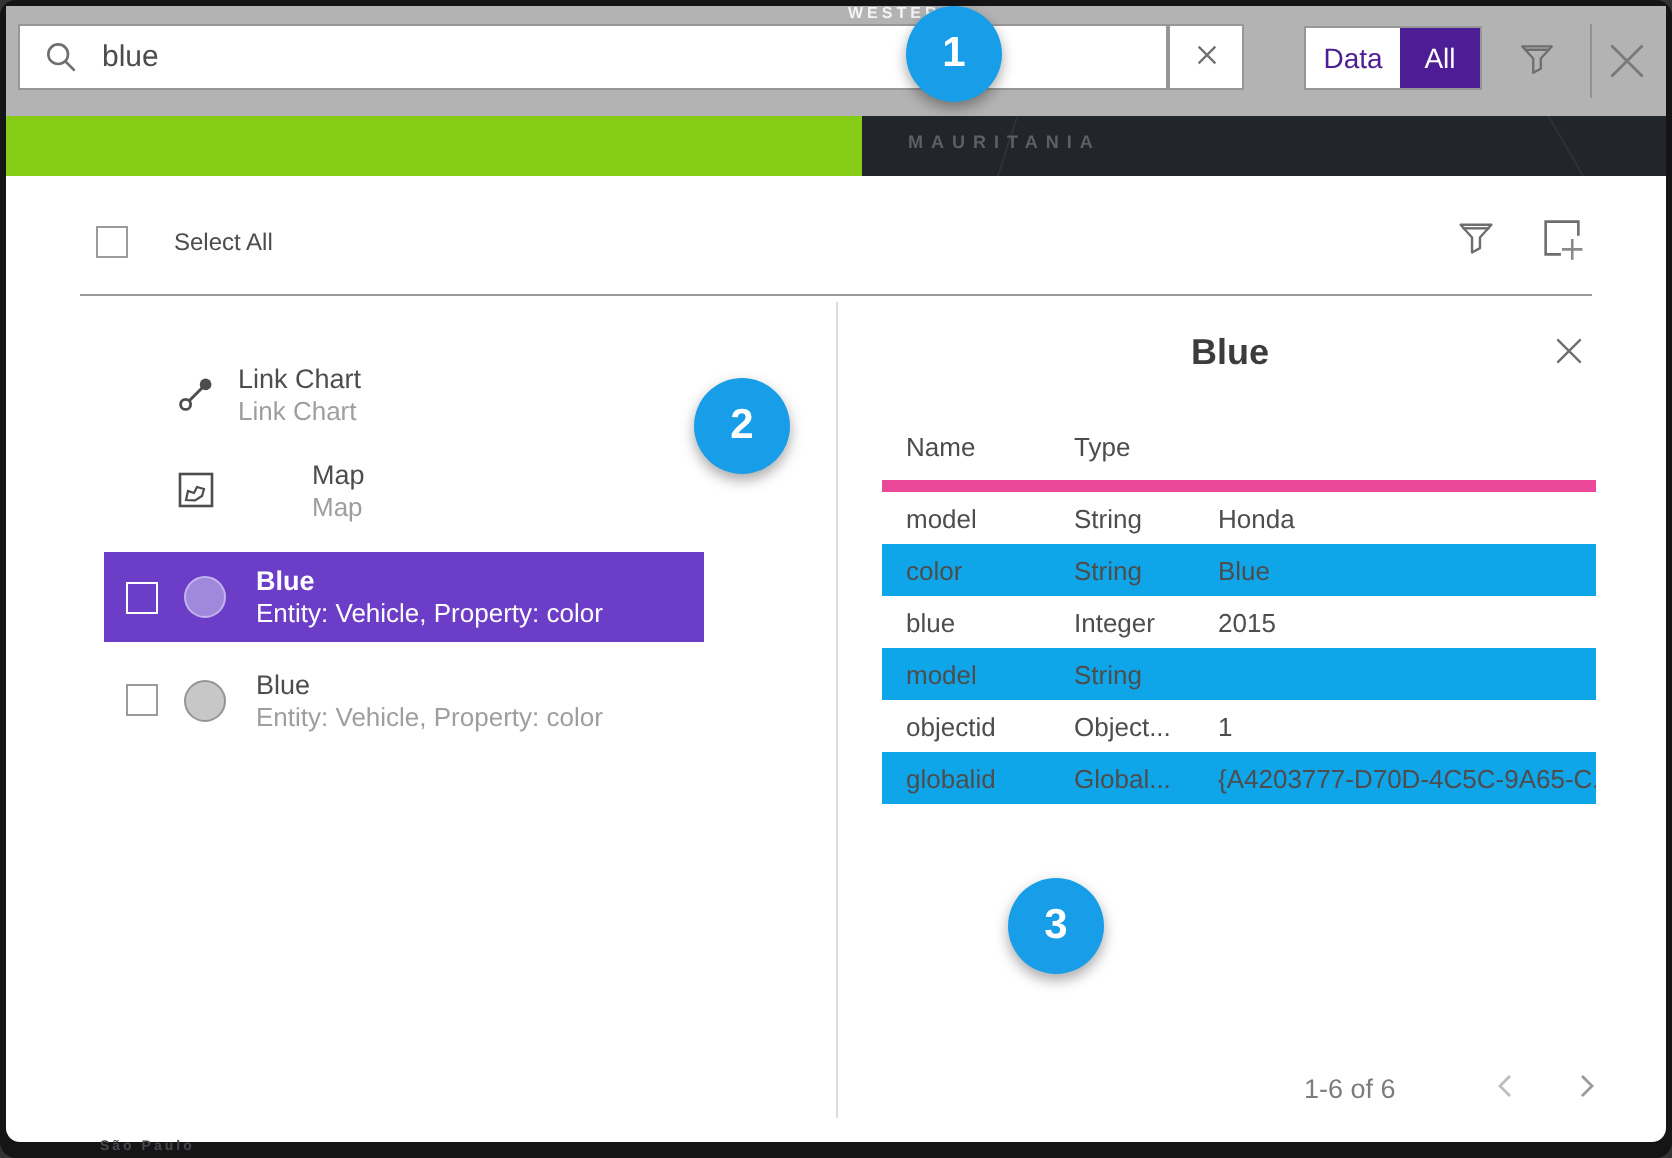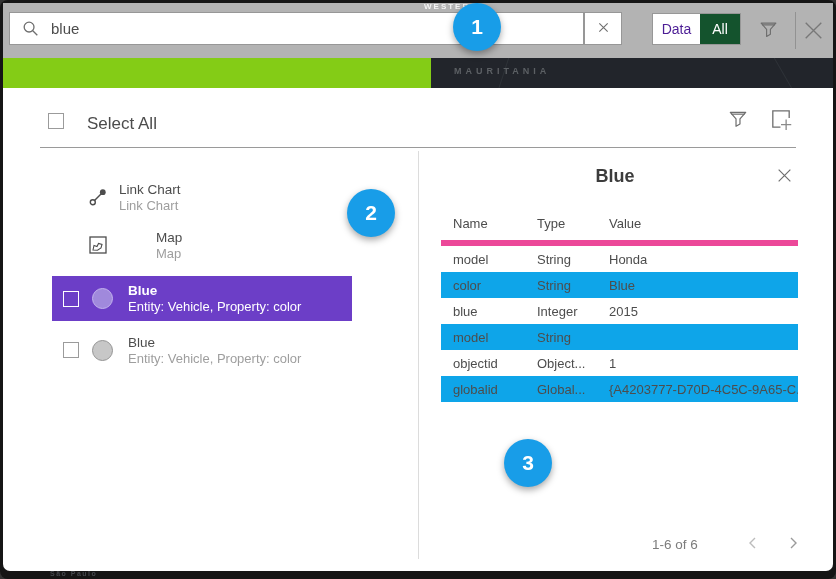--- a/index.html
+++ b/index.html
@@ -18,41 +18,41 @@
   .searchbox .mag{margin:0 10px 0 12px;display:flex;}
   .searchinput{border:none;outline:none;flex:1;font-size:15px;color:#4c4c4c;
     font-family:"Liberation Sans",sans-serif;background:transparent;}
   .clearbtn{position:absolute;left:581px;top:9px;width:38px;height:33px;background:#fff;
     border:1px solid #979797;box-sizing:border-box;display:flex;align-items:center;
     justify-content:center;padding:0;cursor:pointer;}
   .toggle{position:absolute;left:649px;top:10px;height:32px;background:#fff;
     border:1px solid #979797;display:flex;box-sizing:border-box;}
   .seg{display:flex;align-items:center;justify-content:center;font-size:14px;
     color:#4c1d95;width:47px;cursor:pointer;}
-  .seg.selected{background:#14532d;color:#fff;width:40px;}
+  .seg.selected{background:#4c1d95;color:#fff;width:40px;}
   .funnelbtn{position:absolute;left:753px;top:16px;width:24px;height:24px;background:none;
     border:none;padding:0;cursor:pointer;display:flex;align-items:center;justify-content:center;}
   .tdiv{position:absolute;left:792px;top:9px;width:1px;height:37px;background:#929292;}
   .closebtn{position:absolute;left:797px;top:15px;width:27px;height:27px;background:none;
     border:none;padding:0;cursor:pointer;display:flex;align-items:center;justify-content:center;}
   
   .mapband{position:absolute;left:3px;top:58px;width:830px;height:30px;background:#84cc16;overflow:hidden;}
   .mapband .right{position:absolute;left:428px;top:0;width:402px;height:30px;background:#22252b;}
   .mapband .border1{position:absolute;left:500px;top:-4px;width:1px;height:40px;background:#2e3238;transform:rotate(18deg);}
   .mapband .border2{position:absolute;left:780px;top:-4px;width:1px;height:40px;background:#2e3238;transform:rotate(-30deg);}
   .mauritania{position:absolute;left:451px;top:8px;font-size:9px;font-weight:bold;
     letter-spacing:4px;color:#5c6064;}
   
   .panel{position:absolute;left:3px;top:88px;width:830px;height:483px;background:#fff;
     border-radius:0 0 7px 7px;}
   .cb{display:inline-block;width:16px;height:16px;border:1px solid #9b9b9b;background:#fff;
     box-sizing:border-box;flex:none;cursor:pointer;}
   .cb.white{border:1.5px solid #fff;background:transparent;}
   .selectall-cb{position:absolute;left:45px;top:25px;}
-  .selectall-label{position:absolute;left:84px;top:26px;font-size:17px;color:#4c4c4c;}
+  .selectall-label{position:absolute;left:84px;top:26px;font-size:12px;color:#4c4c4c;}
   .panel-funnel{position:absolute;left:722px;top:20px;width:25px;height:25px;}
   .panel-add{position:absolute;left:765px;top:19px;width:26px;height:26px;}
   .panel-funnel,.panel-add{background:none;border:none;padding:0;cursor:pointer;
     display:flex;align-items:center;justify-content:center;}
   .hdiv{position:absolute;left:37px;top:59px;width:756px;height:1px;background:#9a9a9a;}
   .vdiv{position:absolute;left:415px;top:63px;width:1px;height:408px;background:#dcdcdc;}
   
   .lrow{position:absolute;left:85px;display:flex;align-items:center;gap:11px;cursor:pointer;}
   .lrow .ric{width:20px;display:flex;justify-content:center;flex:none;}
   .rtitle{font-size:13.5px;color:#4d4d4d;line-height:17px;}
@@ -225,21 +225,20 @@
         <svg width="17" height="17" viewBox="0 0 16 16">
             <path d="M2.5 2.5 L13.5 13.5 M13.5 2.5 L2.5 13.5" stroke="#6e6e6e" stroke-width="1.1"></path>
           </svg>
       </span>
     </button>
 
     <div class="table">
       <div class="thead">
         <div>Name</div>
         <div>Type</div>
-        <div>Value</div>
       </div>
       <div class="trow">
         <div>model</div>
         <div>String</div>
         <div>Honda</div>
       </div>
       <div class="trow alt">
         <div>color</div>
         <div>String</div>
         <div>Blue</div>

